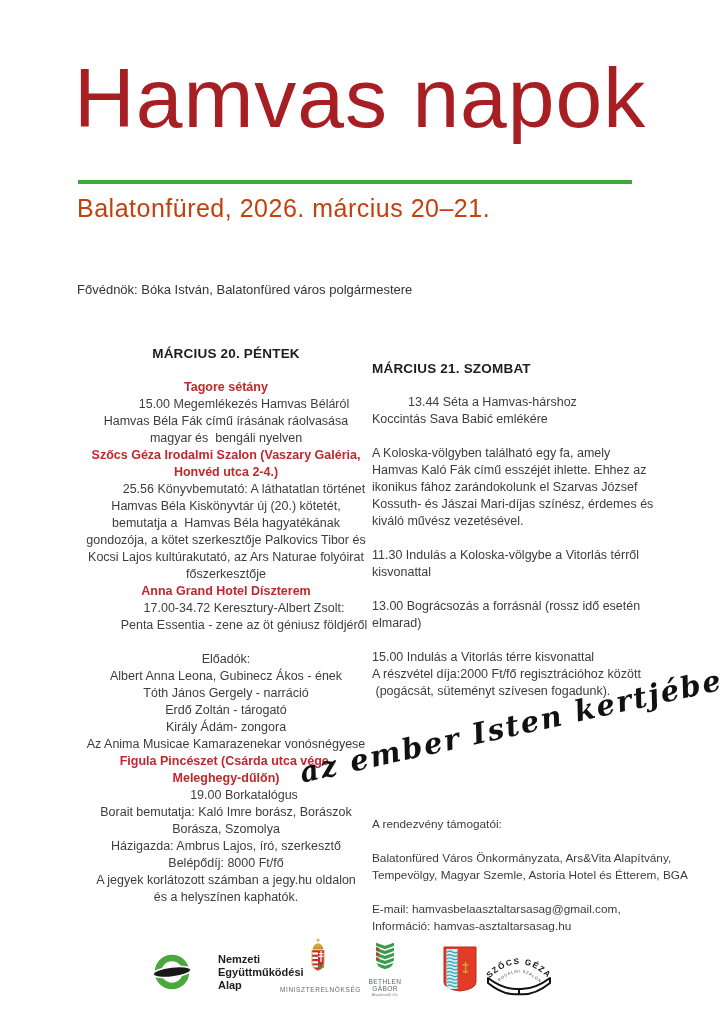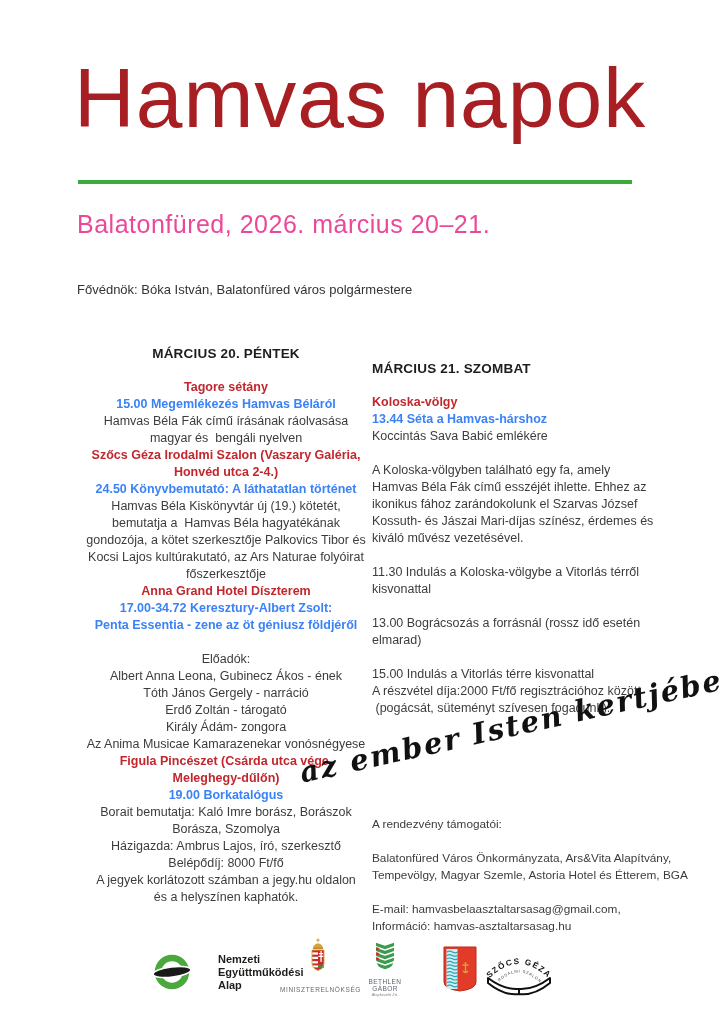--- a/index.html
+++ b/index.html
@@ -10,40 +10,40 @@
   .poster-title {
     position:absolute; left:74px; top:52px; margin:0;
     font-size:84px; font-weight:300; line-height:1.1;
     color:#a81f23; letter-spacing:1px; white-space:nowrap;
   }
   .green-rule {
     position:absolute; left:78px; top:180px; width:554px; height:4px;
     background:#3aab3a;
   }
   .poster-subtitle {
-    position:absolute; left:77px; top:210px;
-    font-size:25px; color:#ec4899; letter-spacing:0.5px; white-space:nowrap;
+    position:absolute; left:77px; top:194px;
+    font-size:25px; color:#c2410c; letter-spacing:0.5px; white-space:nowrap;
   }
   .patron {
     position:absolute; left:77px; top:282px;
     font-size:13px; color:#333333; white-space:pre;
   }
   .col {
     position:absolute; width:302px; font-size:12.5px; line-height:17px; color:#3c3c3c;
   }
   .col-left  { left:75px;  top:345px;text-align:center; }
   .col-right { left:372px; top:360px; }
   .supporters {
     position:absolute; left:372px; top:816px; width:330px;
     font-size:11.8px; line-height:17px; color:#3c3c3c;
   }
   .block { white-space:pre; }
   .block.day   { font-weight:bold; color:#1d1d1b; font-size:13.5px; letter-spacing:0.2px; margin-bottom:17px; }
   .block.venue { font-weight:bold; color:#c1272d; }
-  .block.bold  { font-weight:bold; color:#3b82f6; }
+  .block.bold  { font-weight:normal; color:#404040;margin-left:36px; }
   .block.text  { color:#3c3c3c; }
   .block.gap   { height:17px; }
   .handwriting {
     position:absolute; left:300px; top:756px; width:420px;
     font-family:"DejaVu Serif", serif; font-style:italic; font-weight:bold;
     font-size:29px; color:#111111; letter-spacing:2px; white-space:nowrap;
     transform:rotate(-12.5deg); transform-origin:left center;
   }
   .logos { position:absolute; left:0; top:0; }
   .logo { position:absolute; }
@@ -72,22 +72,22 @@
 
   <div class="col col-left">
 
   <div class="block day">MÁRCIUS 20. PÉNTEK</div>
       <div class="block venue">Tagore sétány</div>
       <div class="block bold">15.00 Megemlékezés Hamvas Béláról</div>
       <div class="block text">Hamvas Béla Fák című írásának ráolvasása
 magyar és  bengáli nyelven</div>
       <div class="block venue">Szőcs Géza Irodalmi Szalon (Vaszary Galéria,
 Honvéd utca 2-4.)</div>
-      <div class="block bold">24.50 Könyvbemutató: A láthatatlan történet</div>
-      <div class="block text">Hamvas Béla Kiskönyvtár új (19.) kötetét,
+      <div class="block bold">25.56 Könyvbemutató: A láthatatlan történet</div>
+      <div class="block text">Hamvas Béla Kiskönyvtár új (20.) kötetét,
 bemutatja a  Hamvas Béla hagyatékának
 gondozója, a kötet szerkesztője Palkovics Tibor és
 Kocsi Lajos kultúrakutató, az Ars Naturae folyóirat
 főszerkesztője</div>
       <div class="block venue">Anna Grand Hotel Díszterem</div>
       <div class="block bold">17.00-34.72 Keresztury-Albert Zsolt:
 Penta Essentia - zene az öt géniusz földjéről</div>
       <div class="block gap"></div>
       <div class="block text">Előadók:
 Albert Anna Leona, Gubinecz Ákos - ének
@@ -102,26 +102,25 @@
 Borásza, Szomolya
 Házigazda: Ambrus Lajos, író, szerkesztő
 Belépődíj: 8000 Ft/fő
 A jegyek korlátozott számban a jegy.hu oldalon
 és a helyszínen kaphatók.</div>
     </div>
 
   <div class="col col-right">
 
   <div class="block day">MÁRCIUS 21. SZOMBAT</div>
-      <div class="block venue">Koloska-völgy</div>
       <div class="block bold">13.44 Séta a Hamvas-hárshoz</div>
       <div class="block text">Koccintás Sava Babić emlékére</div>
       <div class="block gap"></div>
       <div class="block text">A Koloska-völgyben található egy fa, amely
-Hamvas Béla Fák című esszéjét ihlette. Ehhez az
+Hamvas Kaló Fák című esszéjét ihlette. Ehhez az
 ikonikus fához zarándokolunk el Szarvas József
 Kossuth- és Jászai Mari-díjas színész, érdemes és
 kiváló művész vezetésével.</div>
       <div class="block gap"></div>
       <div class="block text">11.30 Indulás a Koloska-völgybe a Vitorlás térről
 kisvonattal</div>
       <div class="block gap"></div>
       <div class="block text">13.00 Bográcsozás a forrásnál (rossz idő esetén
 elmarad)</div>
       <div class="block gap"></div>

